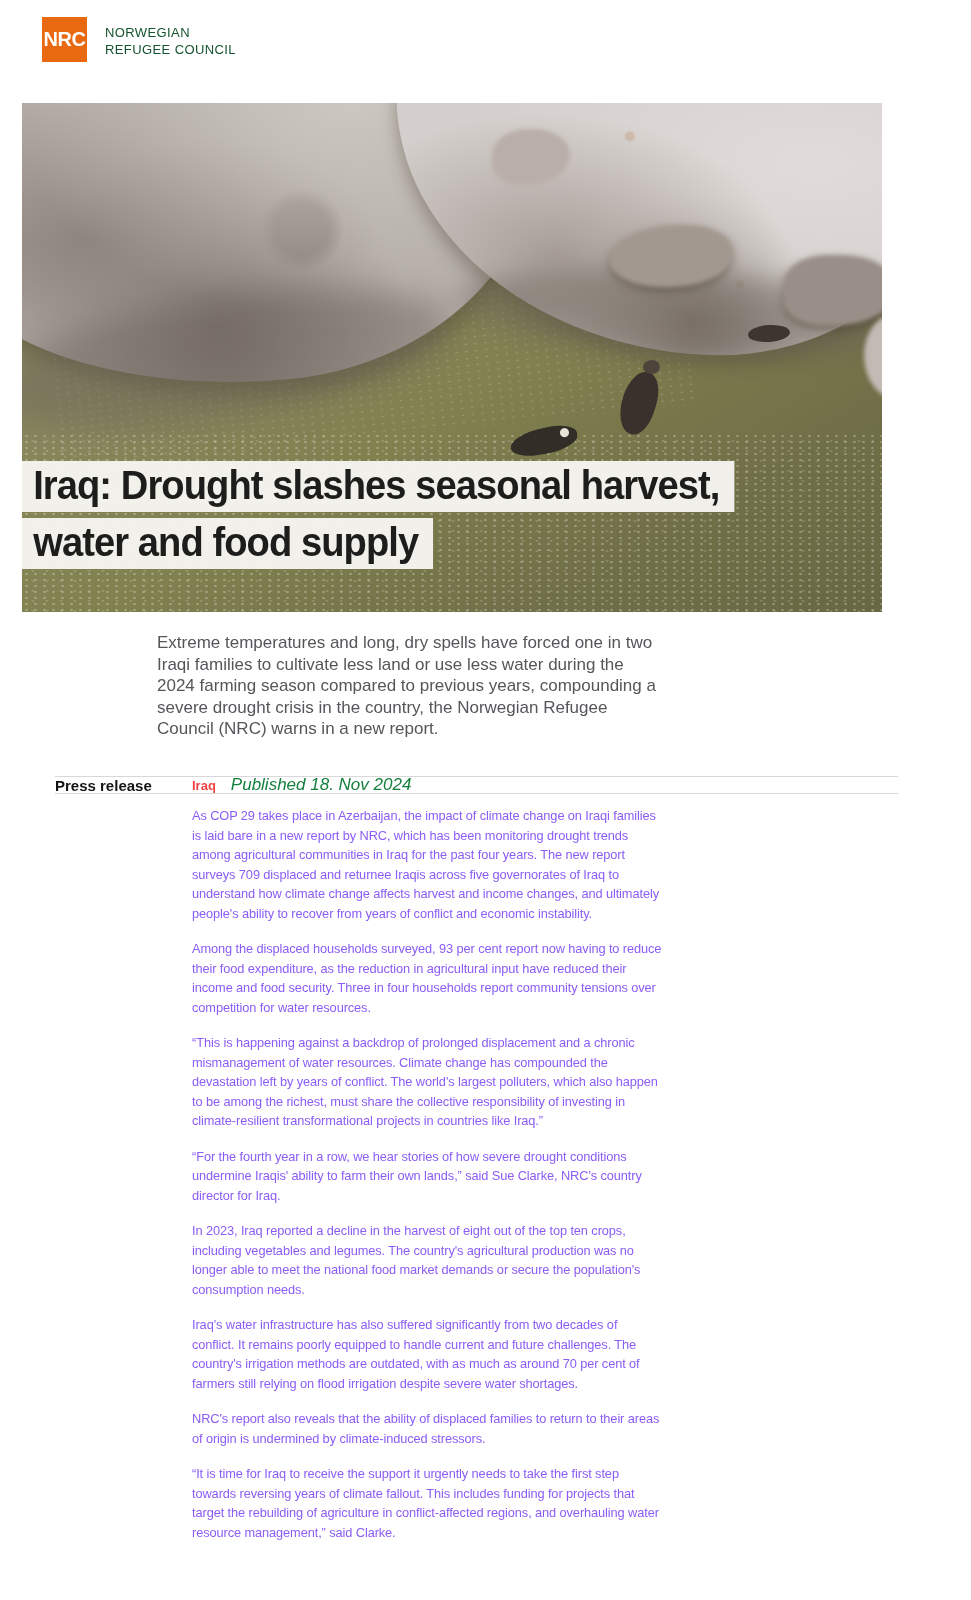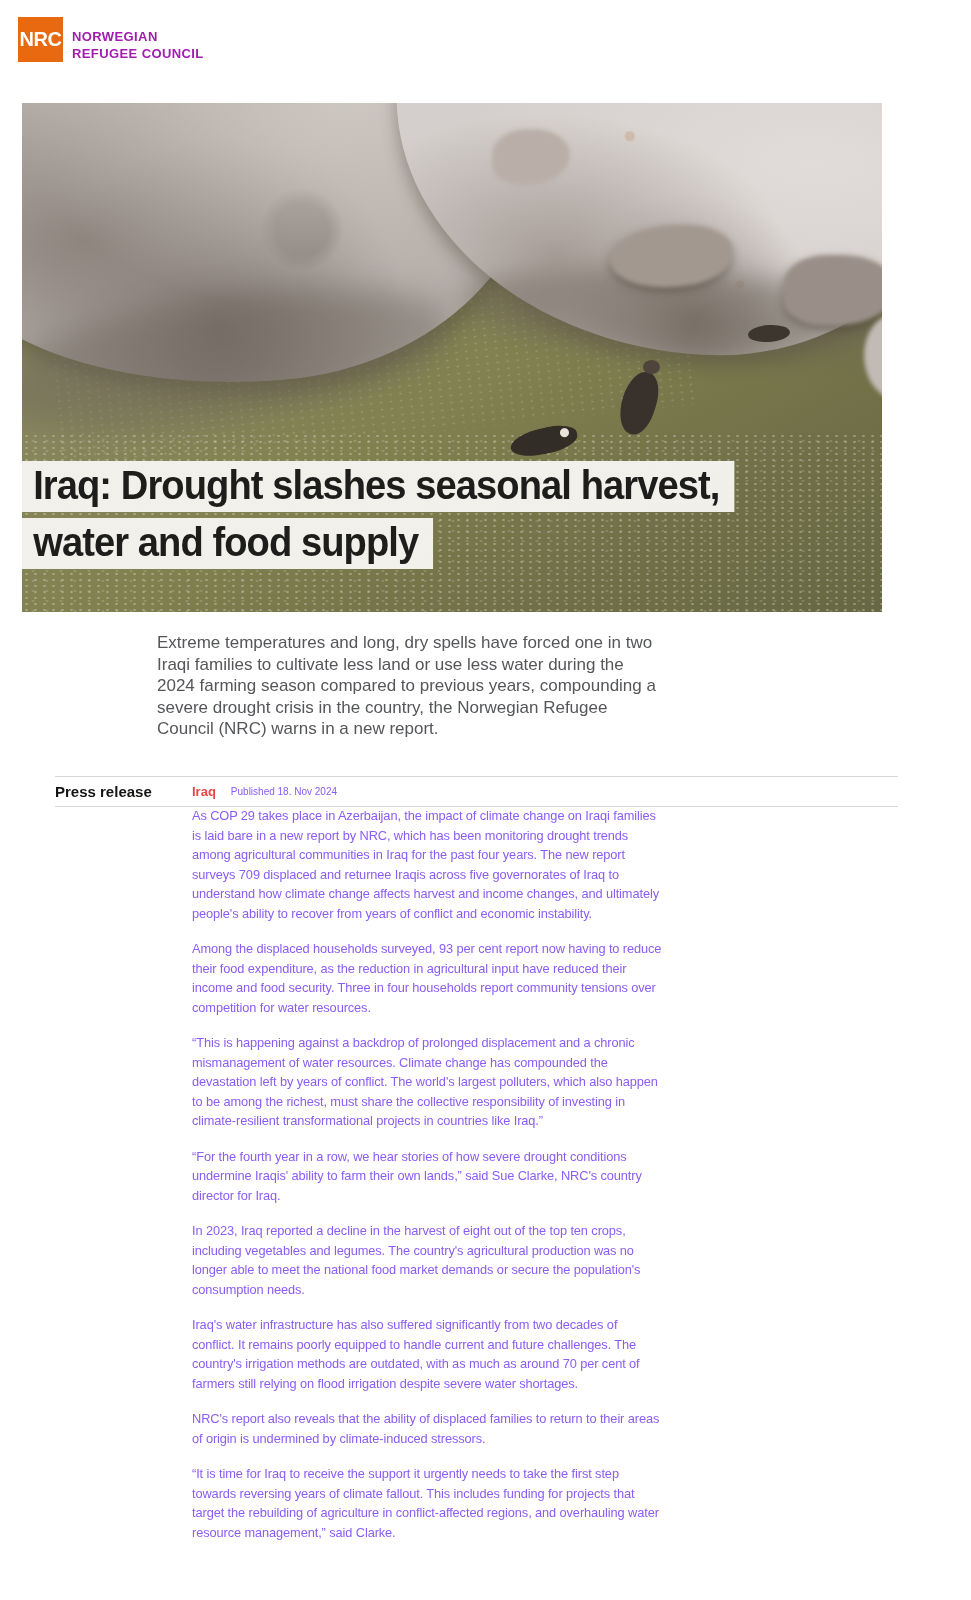--- a/index.html
+++ b/index.html
@@ -3,30 +3,30 @@
 <meta charset="utf-8">
 <style>
   * { margin:0; padding:0; box-sizing:border-box; }
   html,body { background:#ffffff; }
   body {
     width:971px; height:1600px; position:relative; overflow:hidden;
     font-family:"Liberation Sans", sans-serif;
   }
 
   
-  .brand { position:absolute; left:18px; top:17px; display:flex; align-items:flex-end; }
+  .brand { position:absolute; left:42px; top:17px; display:flex; align-items:flex-start; }
   .logo-box {
     width:45px; height:45px; background:#e8690f; color:#ffffff;
     display:flex; align-items:center; justify-content:center;
     font-weight:bold; font-size:20px; letter-spacing:-0.5px;
   }
   .org-name {
-    margin-left:9px; padding-top:7px;
+    margin-left:18px; padding-top:7px;
     font-size:13px; line-height:17px; letter-spacing:0.4px;
-    color:#a21caf; white-space:pre;font-weight:bold;
+    color:#14532d; white-space:pre;
   }
 
   
   .hero {
     position:absolute; left:22px; top:103px; width:860px; height:509px;
     overflow:hidden;
     background:linear-gradient(150deg,#90905f 0%,#8a8960 28%,#81804f 55%,#717048 78%,#676843 100%);
   }
   .sparkles-low {
     position:absolute; left:0; top:330px; width:100%; height:179px; opacity:.75;
@@ -97,27 +97,27 @@
   }
 
   
   .lead {
     position:absolute; left:157px; top:632px; width:505px;
     font-size:17px; line-height:1.27; color:#55565a;
   }
 
   
   .meta-row {
-    position:absolute; left:55px; top:776px; width:843px; height:31px;
+    position:absolute; left:55px; top:776px; width:843px; height:18px;
     border-top:1px solid #d8d8d8; border-bottom:1px solid #d8d8d8;
     display:flex; align-items:center;
   }
   .meta-type { width:137px; font-size:15px; font-weight:bold; color:#141413; }
   .meta-tag  { font-size:13px; font-weight:bold; color:#ef4444; margin-right:15px; }
-  .meta-date { font-size:10px; color:#8b5cf6; }
+  .meta-date { font-size:17px; font-style:italic; color:#15803d; }
 
   
   .article { position:absolute; left:192px; top:806px; width:470px; }
   .article p {
     font-size:12.8px; line-height:19.5px; letter-spacing:-0.1px;
     color:#8b5cf6; margin:0 0 16px 0;
   }
 </style>
 </head>
 <body>

